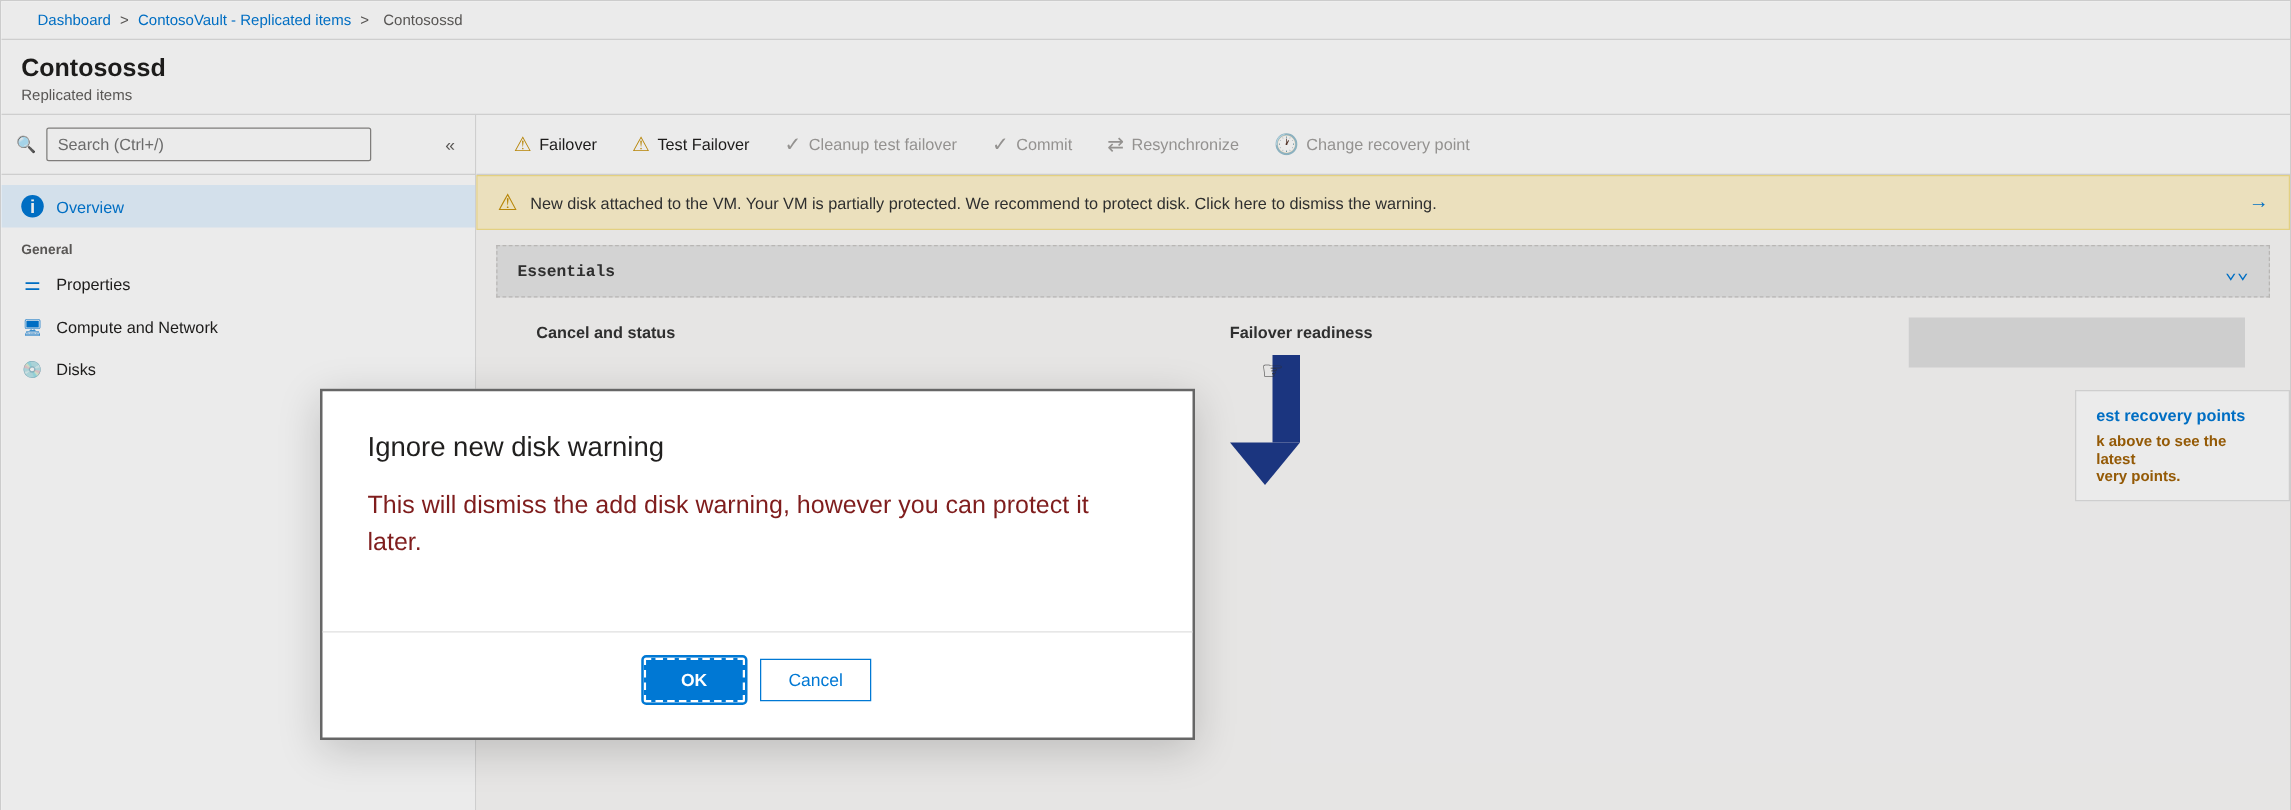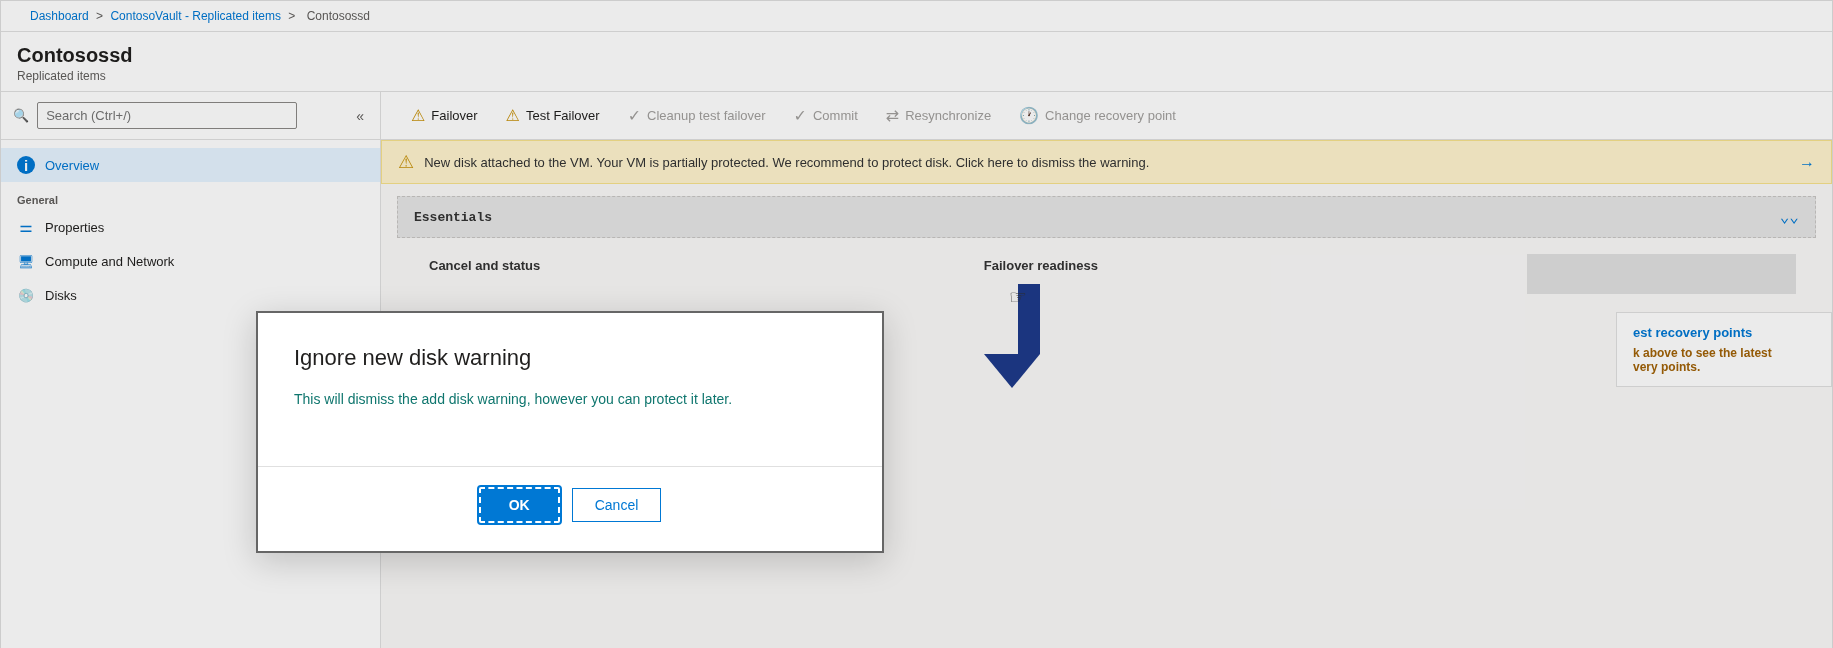--- a/index.html
+++ b/index.html
@@ -50,24 +50,24 @@
 
     
     .essentials-bar { display: flex; align-items: center; justify-content: space-between; padding: 10px 16px; border: 1px dashed #c8c6c4; margin: 12px 16px 0; background: #e5e5e5; font-family: Liberation Mono, monospace; }
     .essentials-label { font-weight: 600; font-size: 13px; }
     .essentials-toggle { color: #0078d4; font-size: 16px; cursor: pointer; }
     .health-col-label { font-weight: 600; font-size: 13px; padding: 8px 16px; }
     .failover-col-label { font-weight: 600; font-size: 13px; padding: 8px 16px; }
 
     
     .modal-overlay { position: absolute; top: 0; left: 0; width: 100%; height: 100%; background: rgba(0,0,0,0.08); z-index: 20; display: flex; align-items: flex-start; justify-content: flex-start; }
-    .modal { position: absolute; left: 255px; top: 310px; width: 628px; background: #fff; border: 2px solid #666; box-shadow: 0 8px 32px rgba(0,0,0,0.18); padding: 0; z-index: 30; }
+    .modal { position: absolute; left: 255px; top: 310px; width: 700px; background: #fff; border: 2px solid #666; box-shadow: 0 8px 32px rgba(0,0,0,0.18); padding: 0; z-index: 30; }
     .modal-body { padding: 32px 36px 24px; }
     .modal-title { font-size: 22px; font-weight: 400; color: #201f1e; margin-bottom: 18px; }
-    .modal-desc { font-size: 14px; color: #0f766e; margin-bottom: 32px; line-height: 1.5; }
+    .modal-desc { font-size: 20px; color: #7f1d1d; margin-bottom: 32px; line-height: 1.5; }
     .modal-divider { border: none; border-top: 1px solid #e0e0e0; margin: 0 0 20px; }
     .modal-footer { padding: 0 36px 28px; display: flex; gap: 12px; align-items: center; justify-content: center; }
     .btn-ok { background: #0078d4; color: #fff; border: 2px dashed #fff; outline: 2px solid #0078d4; padding: 8px 28px; font-size: 14px; font-weight: 600; cursor: pointer; border-radius: 2px; }
     .btn-cancel { background: #fff; color: #0078d4; border: 1px solid #0078d4; padding: 8px 22px; font-size: 14px; cursor: pointer; border-radius: 0; }
 
     .info-icon { display: inline-flex; align-items: center; justify-content: center; width: 18px; height: 18px; border-radius: 50%; background: #0078d4; color: #fff; font-size: 11px; font-weight: 700; }
   </style>
 </head>
 <body>
 
@@ -170,21 +170,21 @@
           <div class="health-col-label">Cancel and status</div>
         </div>
         <div style="flex:1;">
           <div class="failover-col-label">Failover readiness</div>
         </div>
         <div style="flex:0.5;">
           <div style="height:40px; background:#e0e0e0; margin:4px;"></div>
         </div>
       </div>
 
-      <div style="position:absolute; right:0; top:220px; background:#fff; border:1px solid #e0e0e0; padding:12px 16px; width:216px; overflow:hidden;">
+      <div style="position:absolute; right:0; top:220px; background:#fff; border:1px solid #e0e0e0; padding:12px 16px; width:172px; overflow:hidden;">
         <div style="color:#0078d4; font-size:13px; font-weight:600; margin-bottom:6px;">est recovery points</div>
         <div style="font-size:12px; color:#a16207; white-space:pre-line;font-weight:bold;">k above to see the latest
 very points.</div>
       </div>
 
       <div style="position:absolute; left:620px; top:192px;">
         <div style="width:22px; height:70px; background:#1e3a8a; margin:0 auto;"></div>
         <div style="width:0; height:0; border-left:28px solid transparent; border-right:28px solid transparent; border-top:34px solid #1e3a8a; margin:0 auto; position:relative; left:-17px;"></div>
       </div>
 

